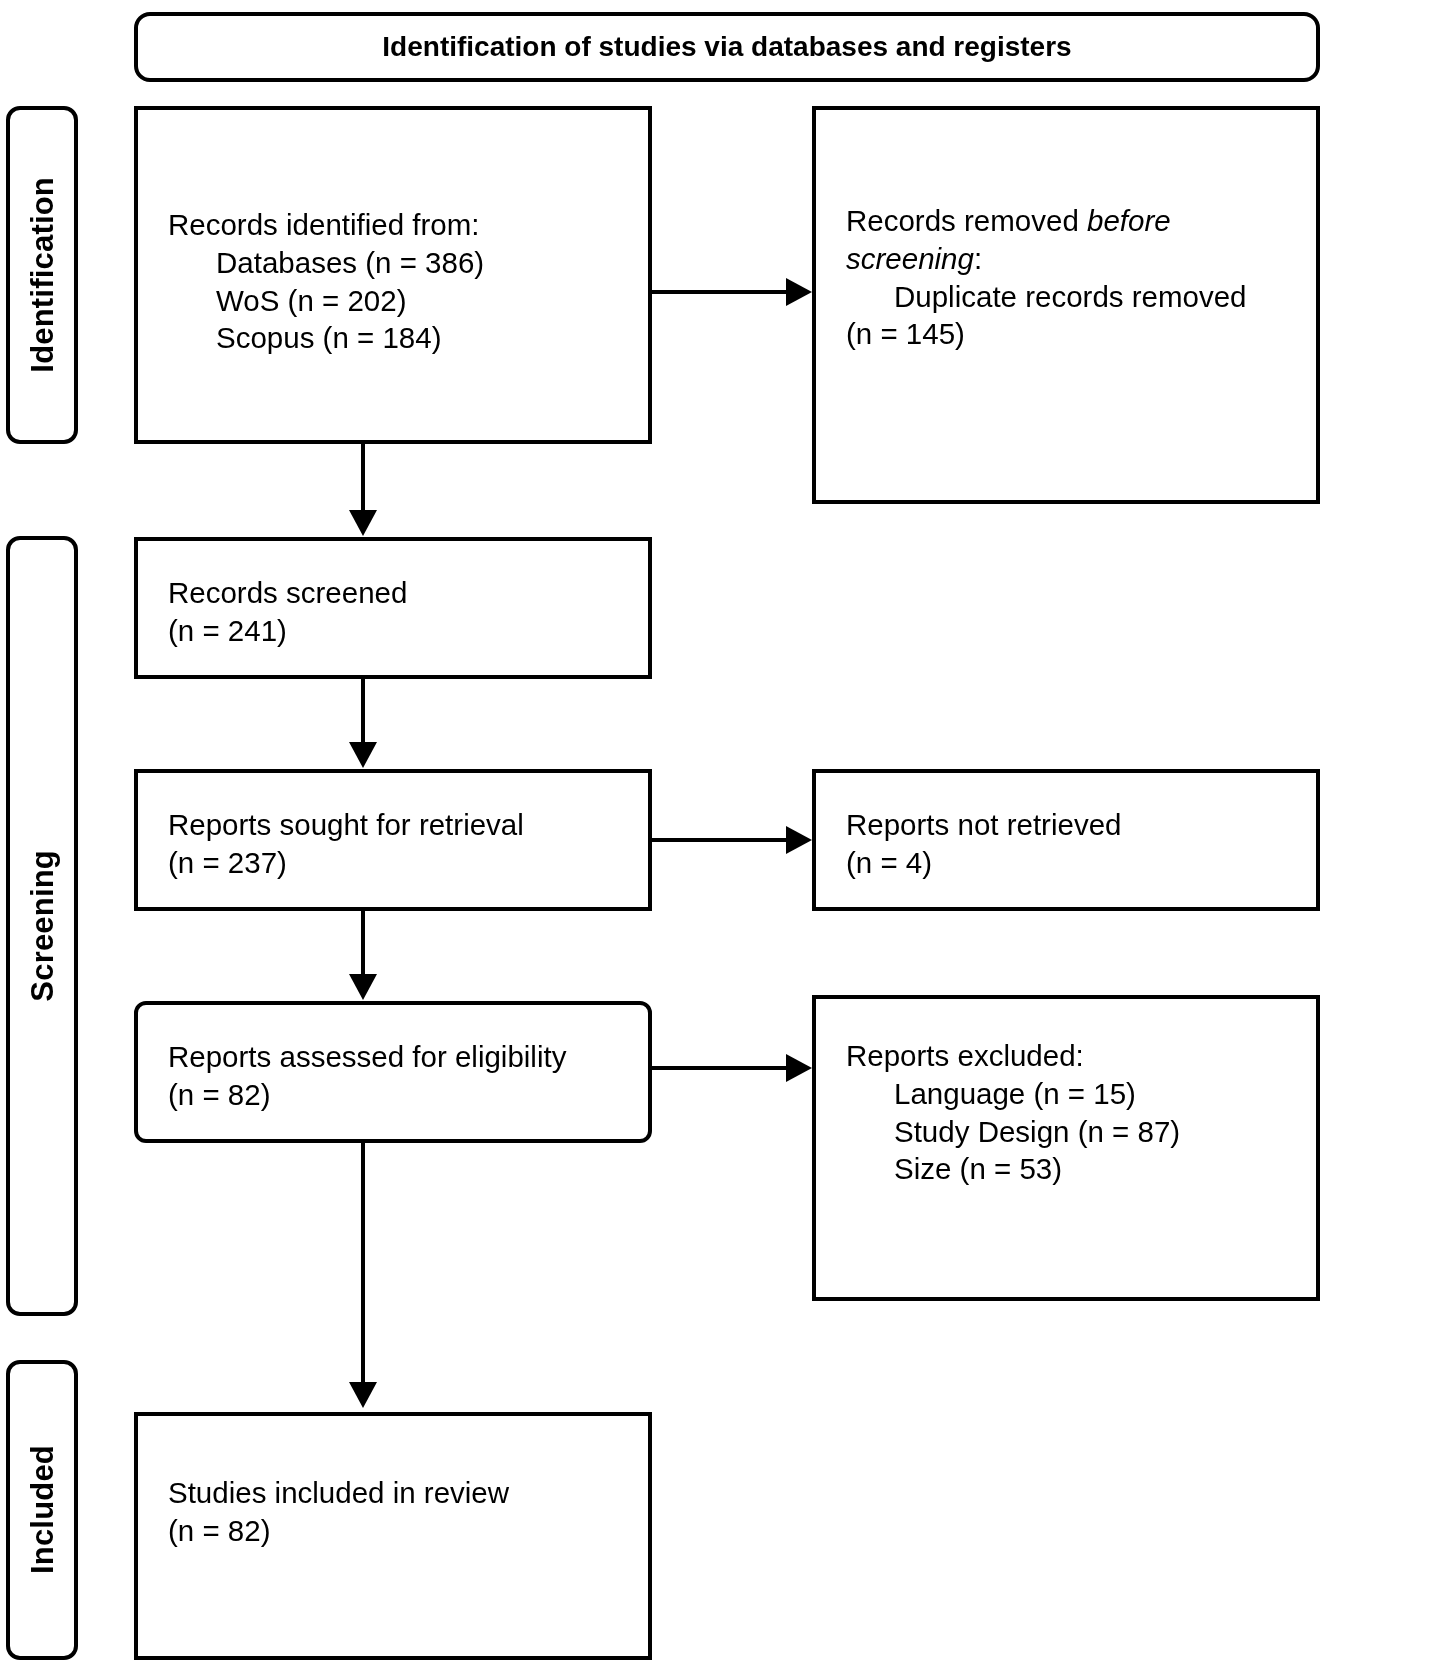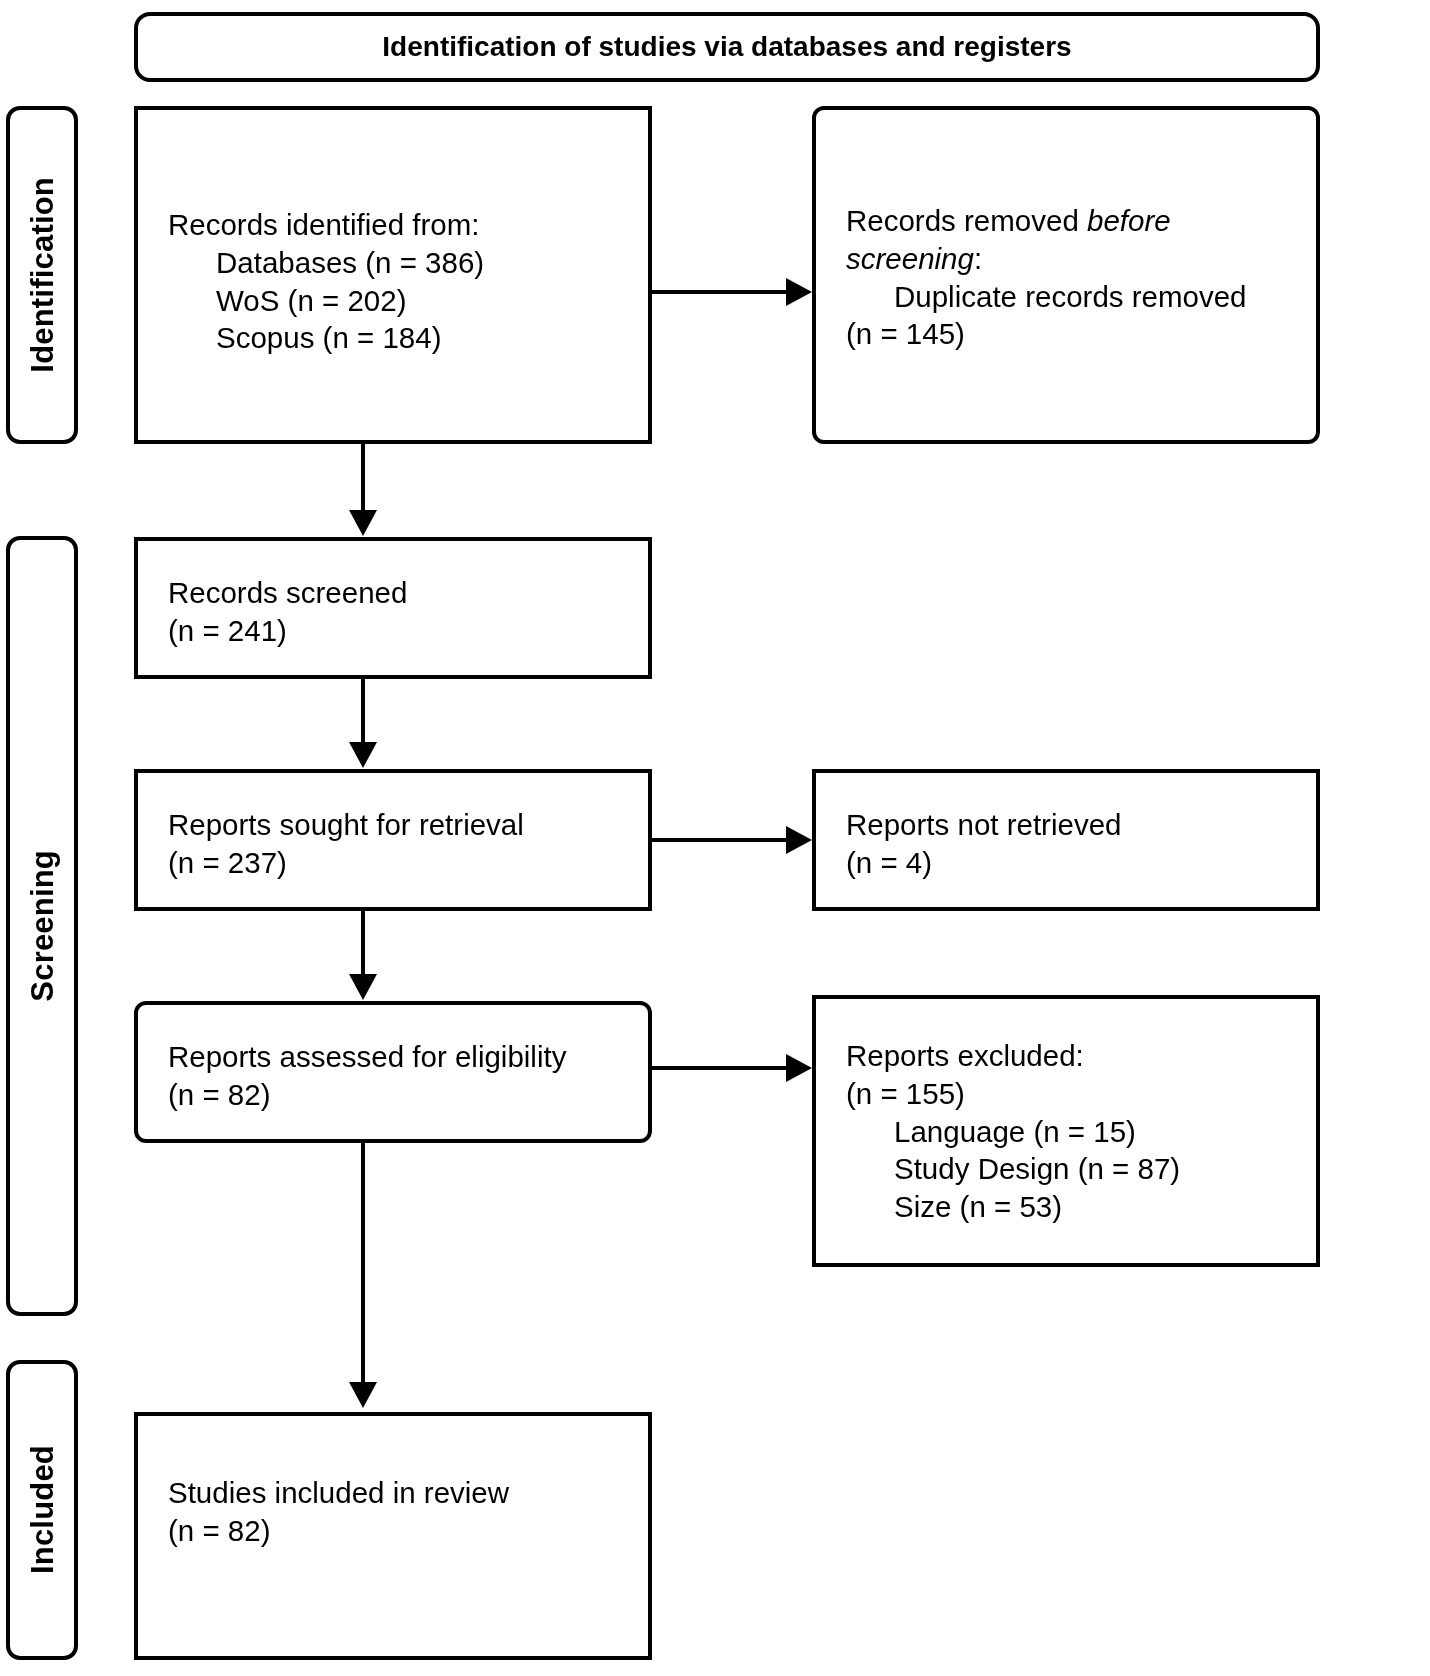--- a/index.html
+++ b/index.html
@@ -136,21 +136,21 @@
       <div class="line">Records identified from:</div>
       <div class="line indent">Databases (n = 386)</div>
       <div class="line indent">WoS (n = 202)</div>
       <div class="line indent">Scopus (n = 184)</div>
     </div>
   </div>
 
   <div class="h-line" style="left:652px; top:290px; width:134px;"></div>
   <div class="arrow-right" style="left:786px; top:278px;"></div>
 
-  <div class="flow-box" style="left:812px; top:106px; width:508px; height:338px;border-radius:12px;">
+  <div class="flow-box" style="left:812px; top:106px; width:508px; height:398px;">
     <div class="box-body" style="top:92px;">
       <div class="line">
         <span>Records removed </span><span class="ital">before</span>
       </div>
       <div class="line">
         <span class="ital">screening</span><span>:</span>
       </div>
       <div class="line indent">Duplicate records removed</div>
       <div class="line">(n = 145)</div>
     </div>
@@ -192,24 +192,23 @@
   <div class="flow-box" style="left:134px; top:1001px; width:518px; height:142px;border-radius:12px;">
     <div class="box-body" style="top:33px;">
       <div class="line">Reports assessed for eligibility</div>
       <div class="line">(n = 82)</div>
     </div>
   </div>
 
   <div class="h-line" style="left:652px; top:1066px; width:134px;"></div>
   <div class="arrow-right" style="left:786px; top:1054px;"></div>
 
-  <div class="flow-box" style="left:812px; top:995px; width:508px; height:272px;">
+  <div class="flow-box" style="left:812px; top:995px; width:508px; height:306px;">
     <div class="box-body" style="top:38px;">
       <div class="line">Reports excluded:</div>
-      <div class="line">(n = 155)</div>
       <div class="line indent">Language (n = 15)</div>
       <div class="line indent">Study Design (n = 87)</div>
       <div class="line indent">Size (n = 53)</div>
     </div>
   </div>
 
   <div class="v-line" style="left:361px; top:1143px; height:244px;"></div>
   <div class="arrow-down" style="left:349px; top:1382px;"></div>
 
   <div class="flow-box" style="left:134px; top:1412px; width:518px; height:248px;">

